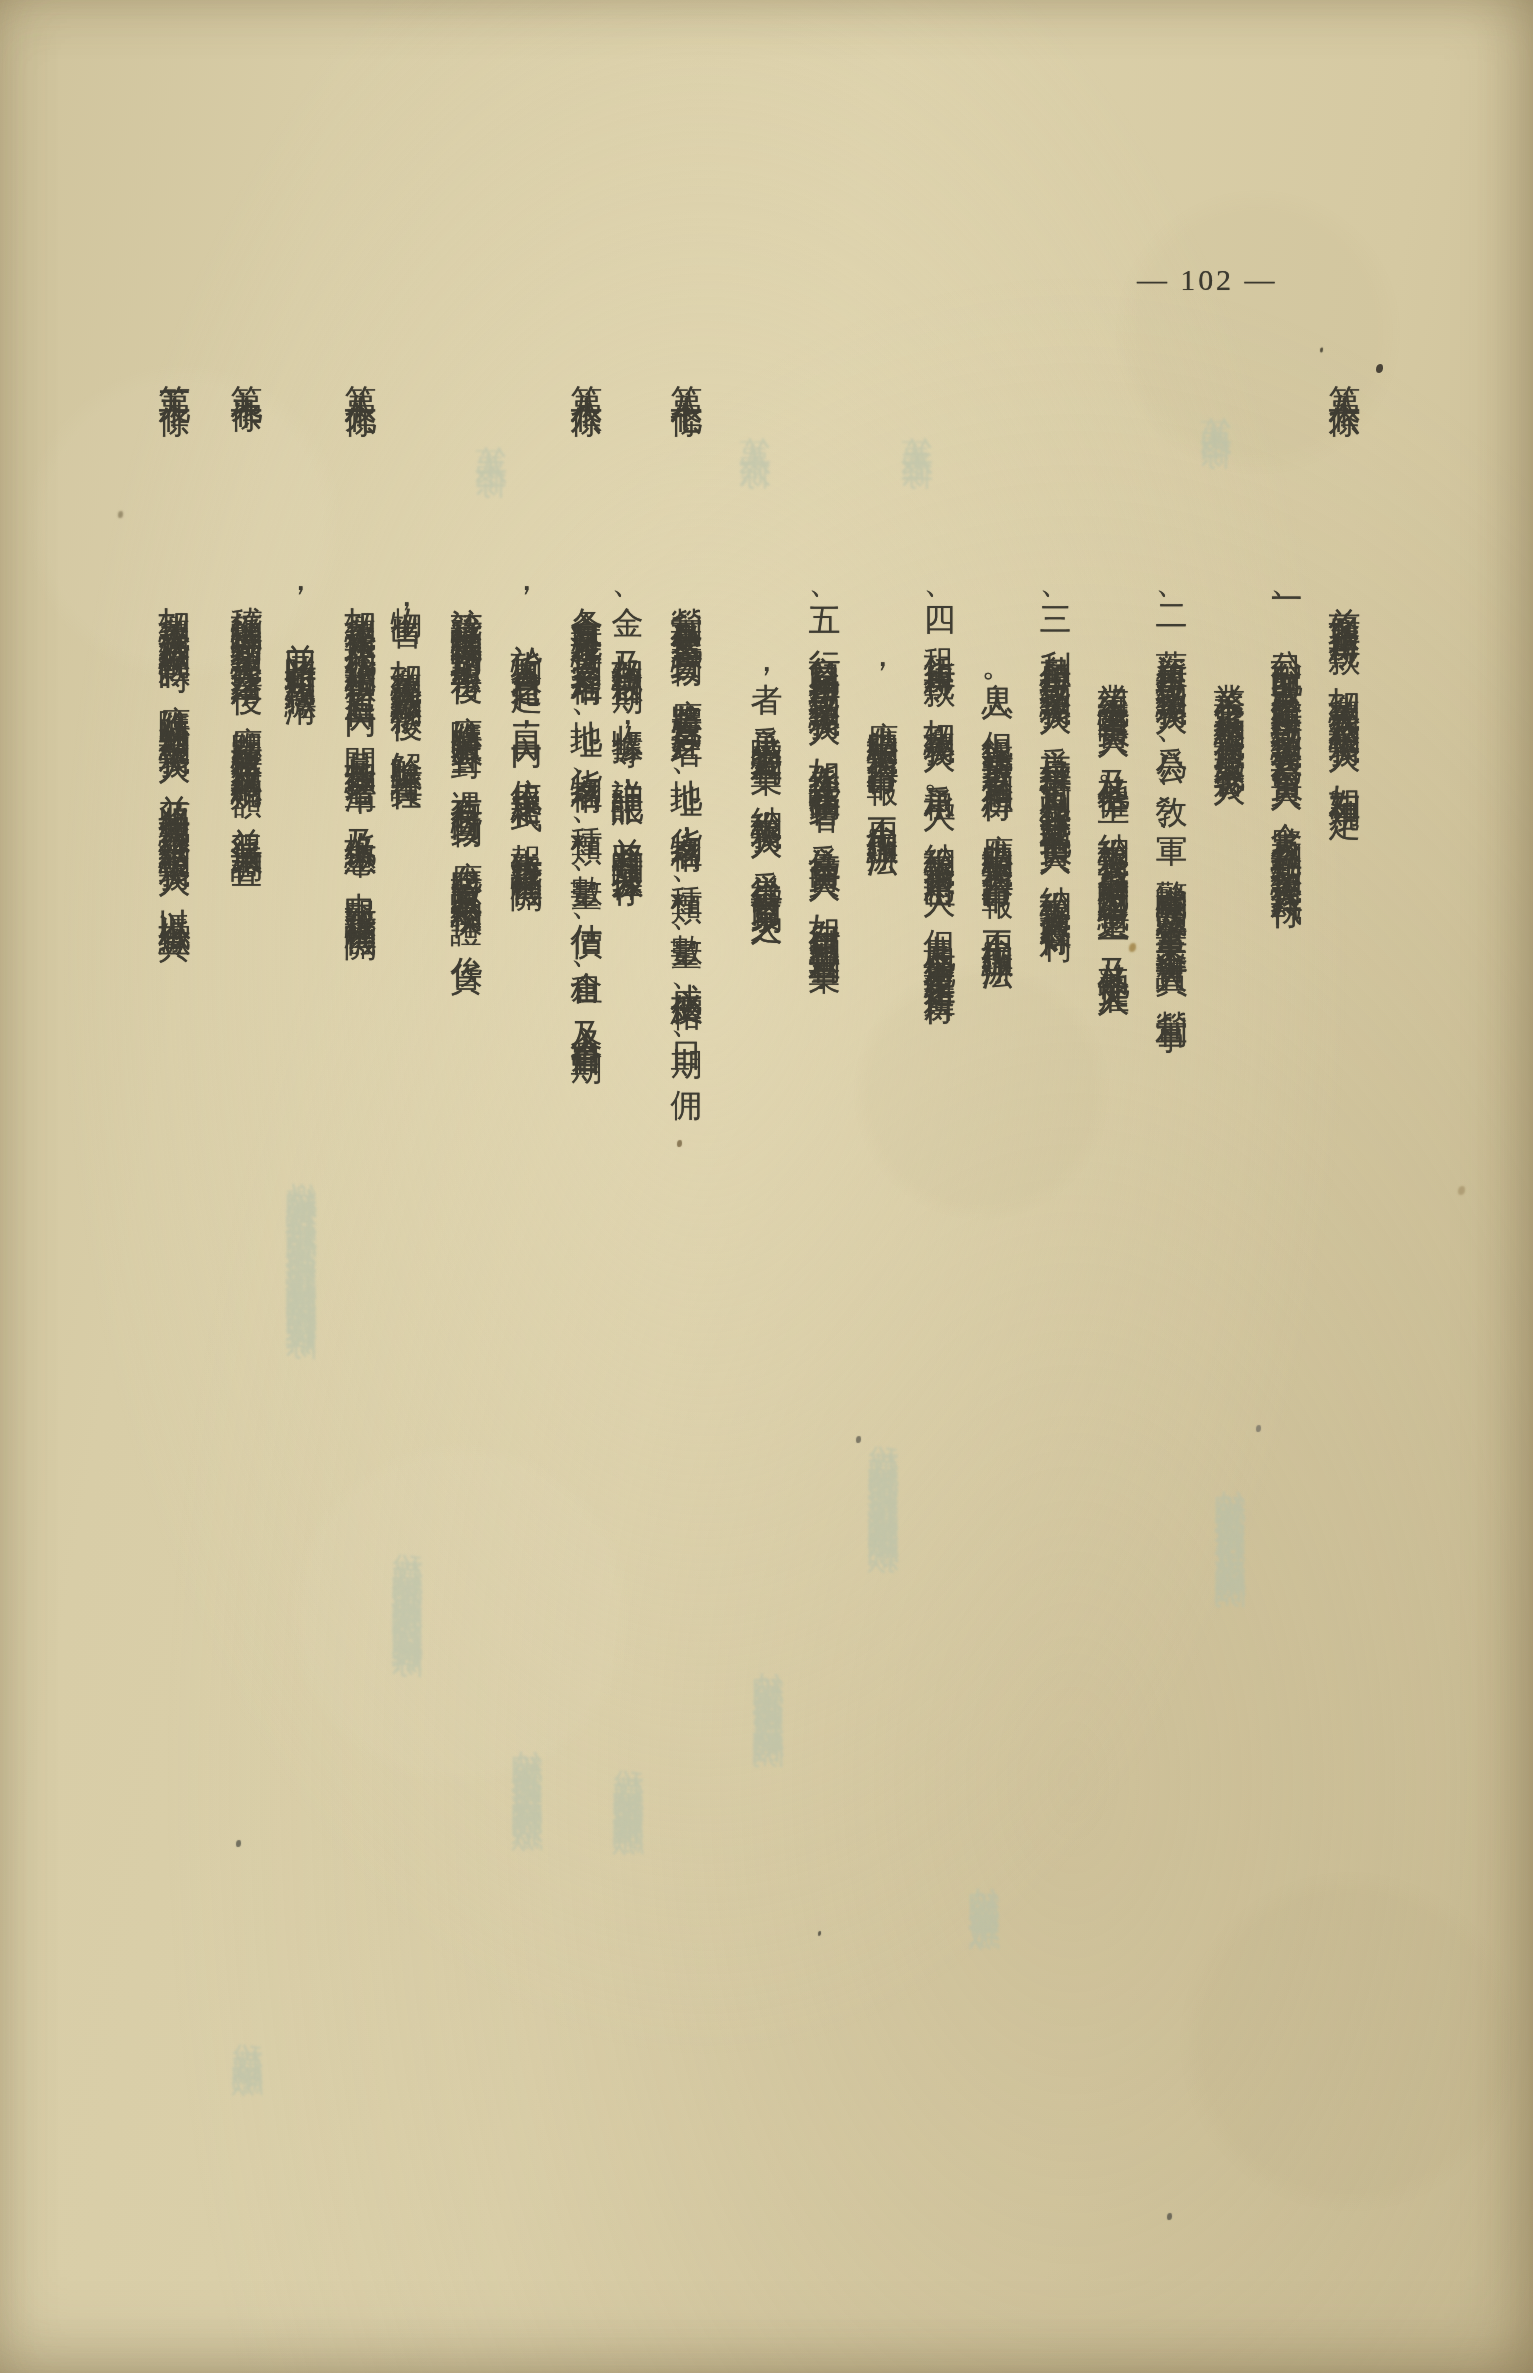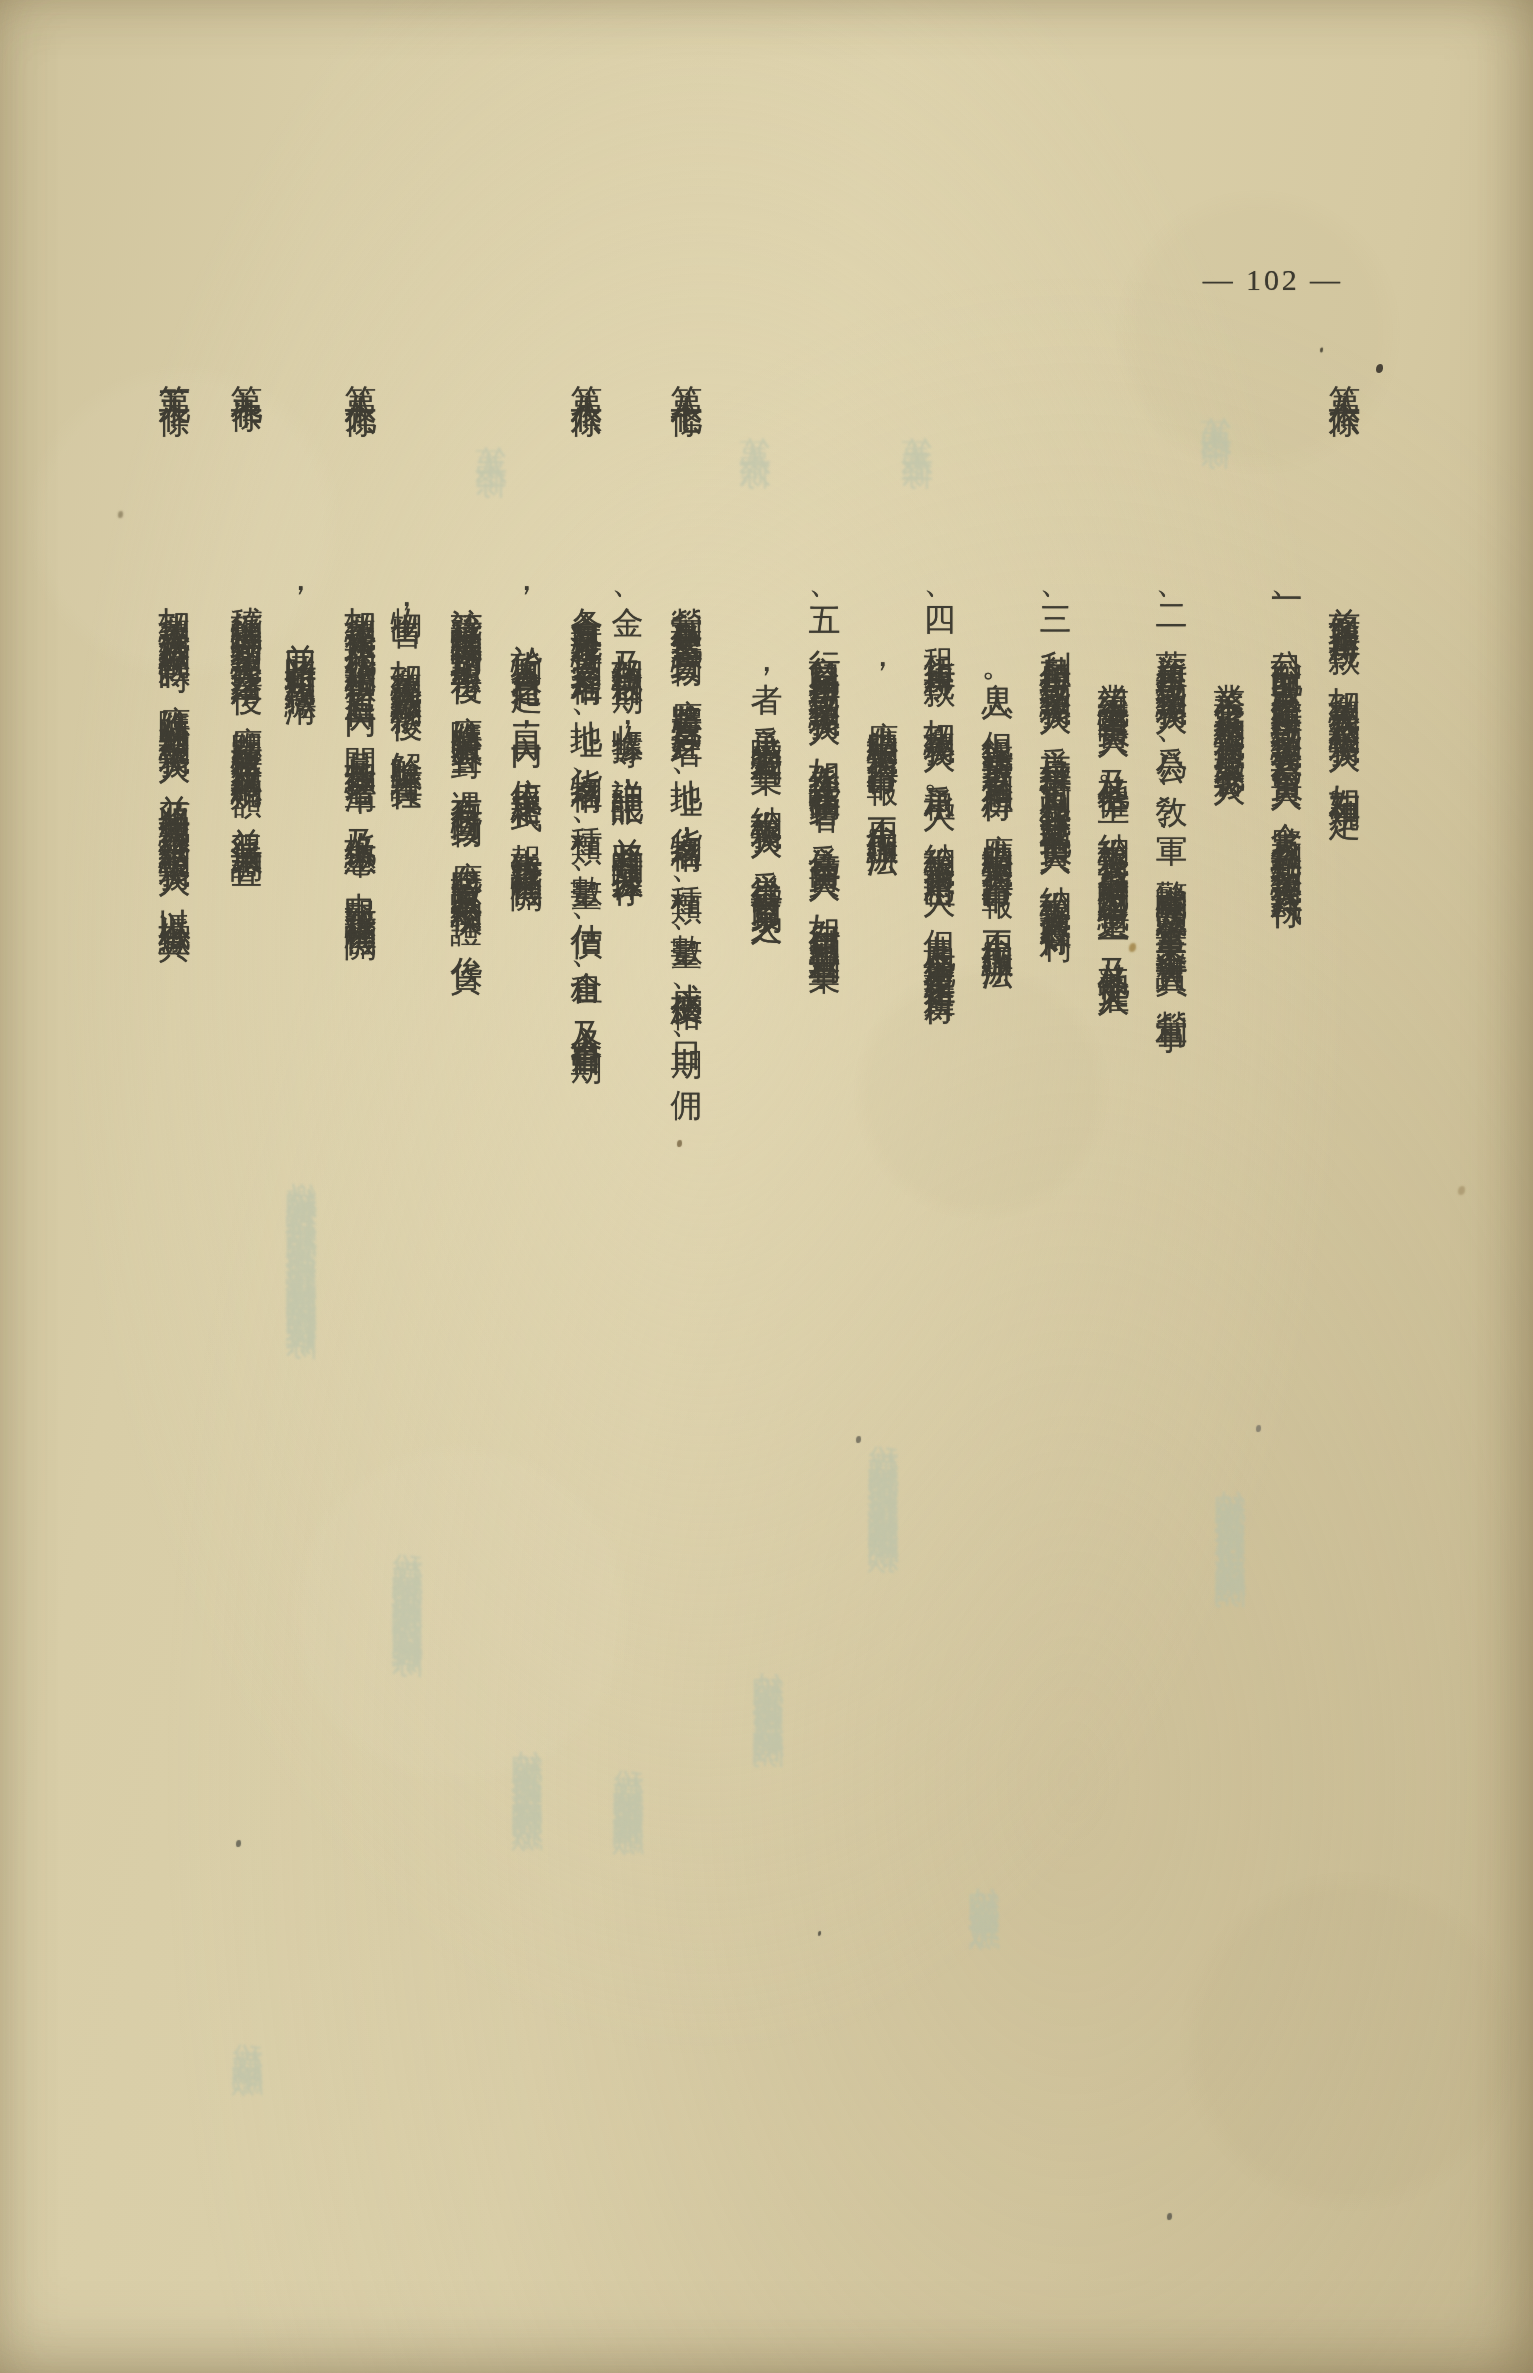--- a/index.html
+++ b/index.html
@@ -41,21 +41,21 @@
   }
   .ghost{
     color:#b2bfab;
     text-shadow:none;
     opacity:.55;
     filter:blur(1px);
     transform:scaleX(-1);
   }
   .pageno{
     position:absolute;left:1137px;top:263px;width:206px;
-    text-align:right;font-size:30px;letter-spacing:2.9px;
+    text-align:left;font-size:30px;letter-spacing:2.9px;
     color:#3c3a30;text-shadow:0 0 0.7px rgba(62,58,45,.8);
   }
   .speck{
     position:absolute;left:1376px;top:364px;width:6.9px;height:8.8px;border-radius:60% 40% 55% 45%;
     background:#4a4438;
     box-shadow:
       -121px 1060px 1px -1px #8a8472,
       -247px 579px 2px 0px #a98f56,
       -521px 1071px 1px -1px #7d7866,
       82px 822px 2px 0px #b1a077,

